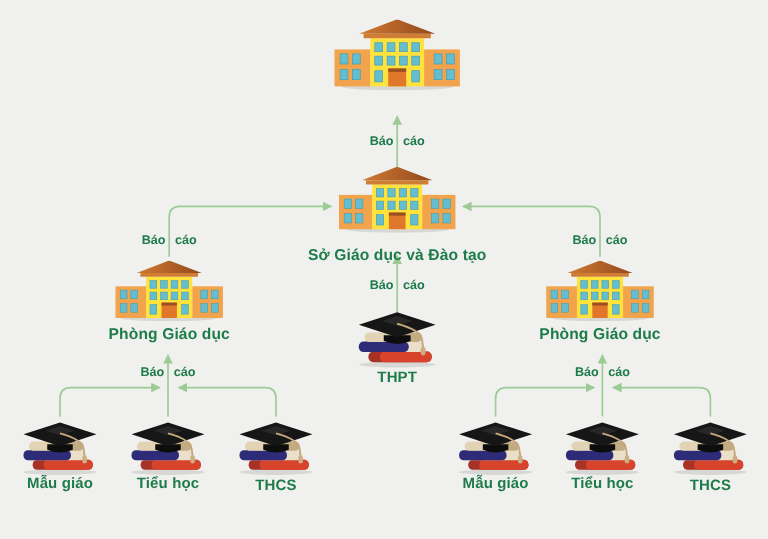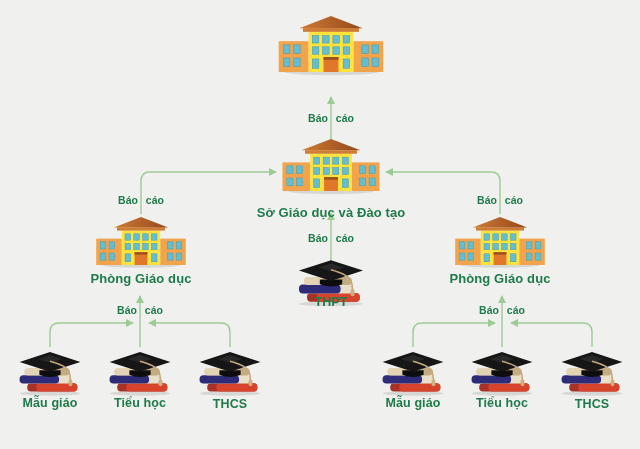--- a/index.html
+++ b/index.html
@@ -36,21 +36,21 @@
   .ic-tieu-hoc-l{left:102px;top:349px;width:76px;}
   .ic-thcs-l{left:192px;top:349px;width:76px;}
   .ic-mau-giao-r{left:375px;top:349px;width:76px;}
   .ic-tieu-hoc-r{left:464px;top:349px;width:76px;}
   .ic-thcs-r{left:554px;top:349px;width:76px;}
   
   .lb-bo{left:331px;top:79px;}
   .lb-so{left:331px;top:184px;margin-top:28px;}
   .lb-phong-left{left:141px;top:278px;}
   .lb-phong-right{left:500px;top:278px;}
-  .lb-thpt{left:331px;top:302px;}
+  .lb-thpt{left:331px;top:314px;}
   .lb-mau-giao-l{left:50px;top:403px;}
   .lb-tieu-hoc-l{left:140px;top:403px;}
   .lb-thcs-l{left:230px;top:404px;}
   .lb-mau-giao-r{left:413px;top:403px;}
   .lb-tieu-hoc-r{left:502px;top:403px;}
   .lb-thcs-r{left:592px;top:404px;}
   
   .el-0{left:331px;top:118px;}
   .el-1{left:141px;top:200px;}
   .el-2{left:500px;top:200px;}

